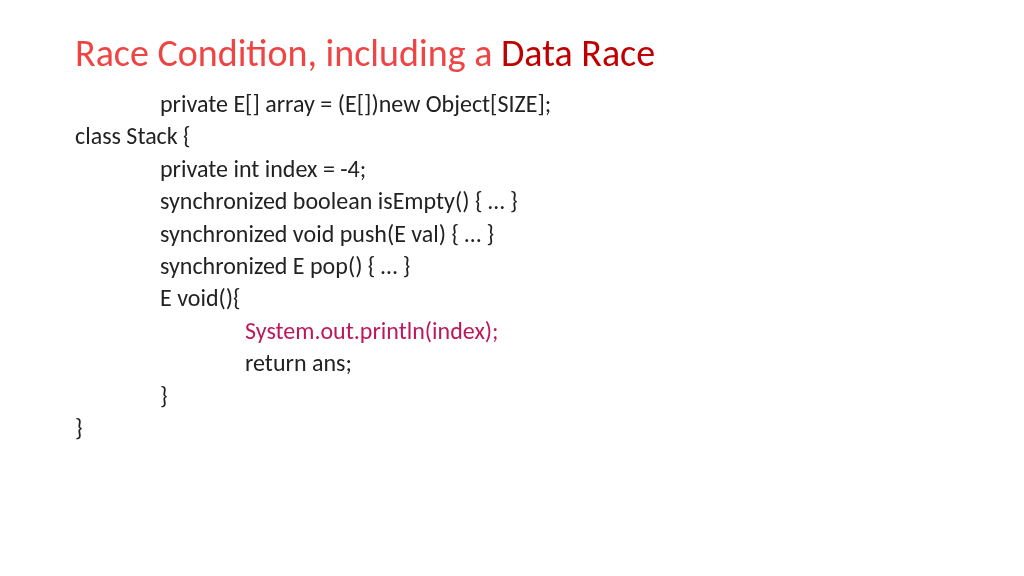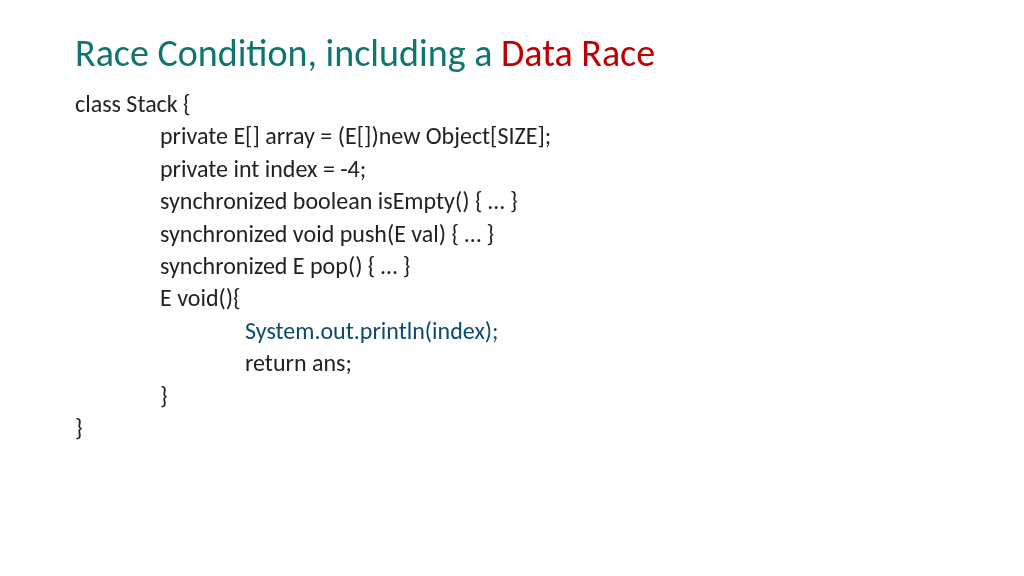--- a/index.html
+++ b/index.html
@@ -14,51 +14,51 @@
       font-family: Calibri, "Segoe UI", sans-serif;
       padding: 30px 75px;
     }
     .title {
       font-size: 38px;
       font-weight: 400;
       color: #c00000;
       margin-bottom: 12px;
     }
     .title .black {
-      color: #0f766e;
+      color: #ef4444;
     }
     .code {
       font-size: 24px;
       line-height: 1.35;
       color: #222;
       font-family: Calibri, "Segoe UI", sans-serif;
     }
     .code .line {
       white-space: pre;
     }
     .indent1 {
       padding-left: 85px;
     }
     .indent2 {
       padding-left: 170px;
     }
     .red {
-      color: #0c4a6e;
+      color: #be185d;
     }
   </style>
 </head>
 <body>
 
 <h1 class="title">
   <span class="black">Race Condition, including a </span><span>Data Race</span>
 </h1>
 
 <div class="code">
+  <div class="line indent1">private E[] array = (E[])new Object[SIZE];</div>
   <div class="line">class Stack {</div>
-  <div class="line indent1">private E[] array = (E[])new Object[SIZE];</div>
   <div class="line indent1">private int index = -4;</div>
   <div class="line indent1">synchronized boolean isEmpty() { … }</div>
   <div class="line indent1">synchronized void push(E val) { … }</div>
   <div class="line indent1">synchronized E pop() { … }</div>
   <div class="line indent1">E void(){</div>
   <div class="line indent2 red">System.out.println(index);</div>
   <div class="line indent2">return ans;</div>
   <div class="line indent1">}</div>
   <div class="line">}</div>
 </div>

